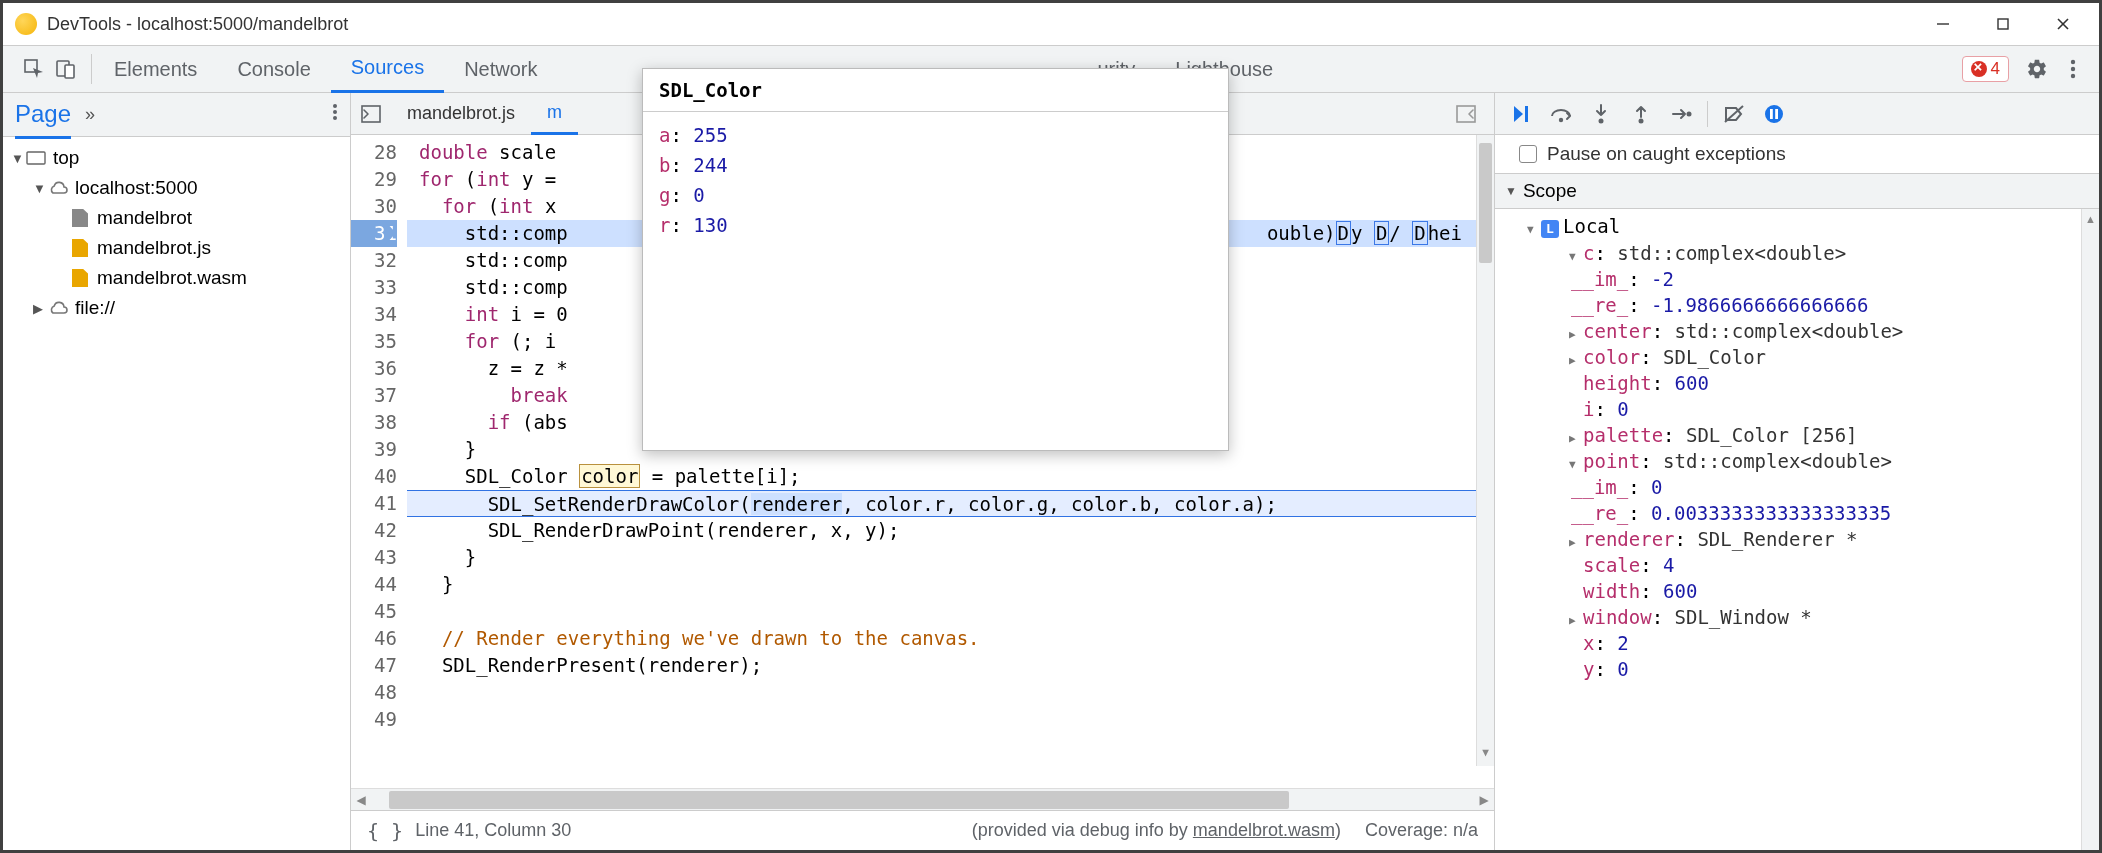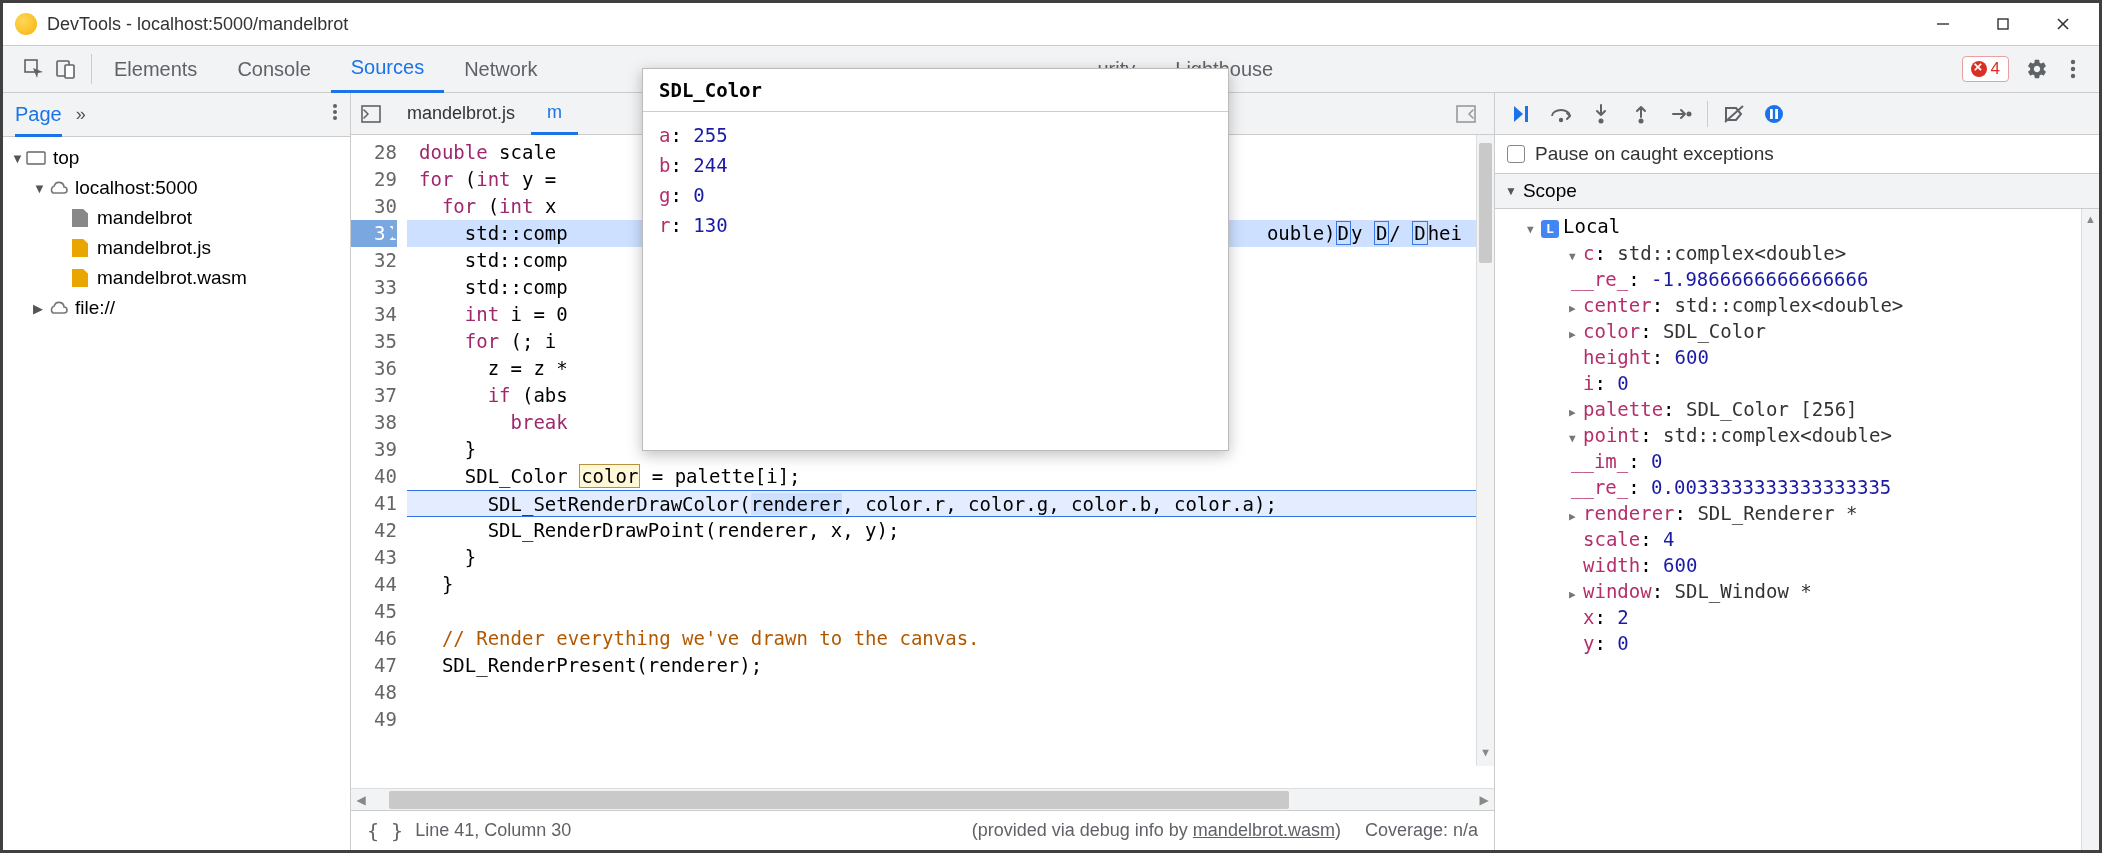--- a/index.html
+++ b/index.html
@@ -18,21 +18,21 @@
 .tabs .tab { padding: 0 20px; height: 47px; display: flex; align-items: center; color: #5f6368; cursor: pointer; font-size: 20px; }
 .tabs .tab.active { color: #1a73e8; border-bottom: 3px solid #1a73e8; }
 .tabs .flexspace { flex: 1; }
 .errbadge { display: flex; align-items: center; gap: 4px; border: 1px solid #e8a0a5; background: #fff; border-radius: 4px; padding: 2px 8px; margin-right: 10px; font-size: 17px; color: #d93025; }
 .errbadge .dot { width: 16px; height: 16px; background: #d93025; border-radius: 50%; position: relative; }
 .errbadge .dot::after { content:"×"; color:#fff; position:absolute; left:3px; top:-3px; font-size:15px; font-weight:bold;}
 .gearicon, .moreicon { width: 28px; height: 28px; display: flex; align-items: center; justify-content: center; color: #5f6368; cursor: pointer; margin: 0 4px; }
 .main { flex: 1; display: flex; overflow: hidden; }
 .leftpane { width: 348px; border-right: 1px solid #ccc; display: flex; flex-direction: column; background: #fff; }
 .leftpane .hdr { height: 44px; display: flex; align-items: center; padding: 0 12px; border-bottom: 1px solid #ccc; background:#f1f3f4; }
-.leftpane .hdr .label { font-size: 20px; color: #333;}
+.leftpane .hdr .label { font-size: 24px; color: #333;}
 .leftpane .hdr .label.active { color: #1a73e8; border-bottom:3px solid #1a73e8; padding-bottom:8px; margin-bottom:-10px;}
 .leftpane .hdr .chevrons { margin-left: 14px; color: #555; font-size:18px;}
 .leftpane .hdr .morebtn { margin-left: auto; color:#5f6368;}
 .filetree { flex: 1; padding: 6px 0; font-size: 19px; }
 .treeitem { display: flex; align-items: center; padding: 4px 8px; cursor: pointer; white-space: nowrap; }
 .treeitem.depth0 { padding-left: 8px; }
 .treeitem.depth1 { padding-left: 30px; }
 .treeitem.depth2 { padding-left: 66px; }
 .treeitem .arrow { width: 14px; display: inline-block; color: #555; font-size: 13px; }
 .treeitem .ico { width: 22px; height: 22px; margin-right: 6px; display:inline-flex; align-items:center; justify-content:center;}
@@ -60,21 +60,21 @@
 .paramhl { background:#cde0ff;}
 .varbox { border:1px solid #b9913e; background:#fff8d6; padding:0 1px;}
 .statusbar { height: 40px; border-top: 1px solid #ccc; display:flex; align-items:center; padding:0 16px; font-size:18px; color:#5f6368; background:#fff;}
 .statusbar .brace{ font-family:monospace; font-size:20px; margin-right:12px;}
 .statusbar .flexspace{flex:1;}
 .statusbar .link{ text-decoration:underline; color:#5f6368;}
 .rightpane { width: 604px; display:flex; flex-direction:column; background:#fff; overflow:hidden;}
 .dbgtoolbar { height:42px; border-bottom:1px solid #ccc; display:flex; align-items:center; padding:0 8px; gap:4px; background:#f1f3f4;}
 .dbgbtn { width:36px; height:34px; display:flex; align-items:center; justify-content:center; cursor:pointer;}
 .dbgtoolbar .divider { width:1px; height:26px; background:#ccc; margin:0 4px;}
-.pausecheck { display:flex; align-items:center; gap:10px; padding:8px 12px; font-size:19px; color:#333;}
+.pausecheck { display:flex; align-items:center; gap:10px; padding:8px 24px; font-size:19px; color:#333;}
 .pausecheck .cb { width:18px; height:18px; border:1.5px solid #888; border-radius:3px;}
 .scopehdr { background:#f1f3f4; border-top:1px solid #ccc; border-bottom:1px solid #ccc; padding:6px 10px; font-size:19px; display:flex; align-items:center;}
 .scopehdr .tri{ font-size:12px; margin-right:6px; color:#555;}
 .scopebody { padding:4px 0; font-size:19px; font-family:"Consolas","Menlo",monospace; overflow:auto; flex:1;}
 .scopeline { padding:2px 0 2px 12px; white-space:nowrap;}
 .scopeline .tri { display:inline-block; width:14px; font-size:11px; color:#777;}
 .scopeline .badge { display:inline-block; width:18px; height:18px; background:#4285f4; color:#fff; font-size:13px; text-align:center; border-radius:3px; margin-right:4px; line-height:18px; font-weight:bold;}
 .sk { color:#b52e6b;}
 .sv { color:#333;}
 .sn { color:#1a1aa6;}
@@ -266,22 +266,22 @@
         <div class="codearea">
 <div class="codeline"><span class="kw">double</span> scale </div>
 <div class="codeline"><span class="kw">for</span> (<span class="kw">int</span> y = </div>
 <div class="codeline">  <span class="kw">for</span> (<span class="kw">int</span> x </div>
 <div class="codeline execline">    std::comp<span style="float:right;padding-right:32px;"><span>ouble)</span><span style="border:1px solid #3b78e7;padding:0 1px;">D</span><span>y </span><span style="border:1px solid #3b78e7;padding:0 1px;">D</span><span>/ </span><span style="border:1px solid #3b78e7;padding:0 1px;">D</span><span>hei</span></span></div>
 <div class="codeline">    std::comp</div>
 <div class="codeline">    std::comp</div>
 <div class="codeline">    <span class="kw">int</span> i = 0</div>
 <div class="codeline">    <span class="kw">for</span> (; i </div>
 <div class="codeline">      z = z *</div>
+<div class="codeline">        <span class="kw">break</span></div>
 <div class="codeline">      <span class="kw">if</span> (abs</div>
-<div class="codeline">        <span class="kw">break</span></div>
 <div class="codeline">    }</div>
 <div class="codeline">    SDL_Color <span class="varbox">color</span><span> = palette[i];</span></div>
 <div class="codeline stepline"><span>      SDL_SetRenderDrawColor(</span><span class="paramhl">renderer</span><span>, color.r, color.g, color.b, color.a);</span></div>
 <div class="codeline">      SDL_RenderDrawPoint(renderer, x, y);</div>
 <div class="codeline">    }</div>
 <div class="codeline">  }</div>
 <div class="codeline"></div>
 <div class="codeline"><span class="cm">  // Render everything we've drawn to the canvas.</span></div>
 <div class="codeline">  SDL_RenderPresent(renderer);</div>
 <div class="codeline"></div>
@@ -360,20 +360,21 @@
         <span>Pause on caught exceptions</span>
       </div>
       <div class="scopehdr">
           <span class="tri">▼</span>
           <span>Scope</span>
         </div>
       <div style="display:flex;flex:1;overflow:hidden;">
       <div class="scopebody" style="flex:1;">
         <div class="scopeline ind1"><span class="tri">▼</span><span class="badge">L</span><span>Local</span></div>
         <div class="scopeline ind2"><span class="tri">▼</span><span class="sk">c</span>: <span class="sv">std::complex&lt;double&gt;</span></div>
+        <div class="scopeline ind3"><span class="sk">__im_</span>: <span class="sn">-2</span></div>
         <div class="scopeline ind3"><span class="sk">__re_</span>: <span class="sn">-1.9866666666666666</span></div>
         <div class="scopeline ind2"><span class="tri">▶</span><span class="sk">center</span>: <span class="sv">std::complex&lt;double&gt;</span></div>
         <div class="scopeline ind2"><span class="tri">▶</span><span class="sk">color</span>: <span class="sv">SDL_Color</span></div>
         <div class="scopeline ind2"><span class="tri"> </span><span class="sk">height</span>: <span class="sn">600</span></div>
         <div class="scopeline ind2"><span class="tri"> </span><span class="sk">i</span>: <span class="sn">0</span></div>
         <div class="scopeline ind2"><span class="tri">▶</span><span class="sk">palette</span>: <span class="sv">SDL_Color [256]</span></div>
         <div class="scopeline ind2"><span class="tri">▼</span><span class="sk">point</span>: <span class="sv">std::complex&lt;double&gt;</span></div>
         <div class="scopeline ind3"><span class="sk">__im_</span>: <span class="sn">0</span></div>
         <div class="scopeline ind3"><span class="sk">__re_</span>: <span class="sn">0.0033333333333333335</span></div>
         <div class="scopeline ind2"><span class="tri">▶</span><span class="sk">renderer</span>: <span class="sv">SDL_Renderer *</span></div>

